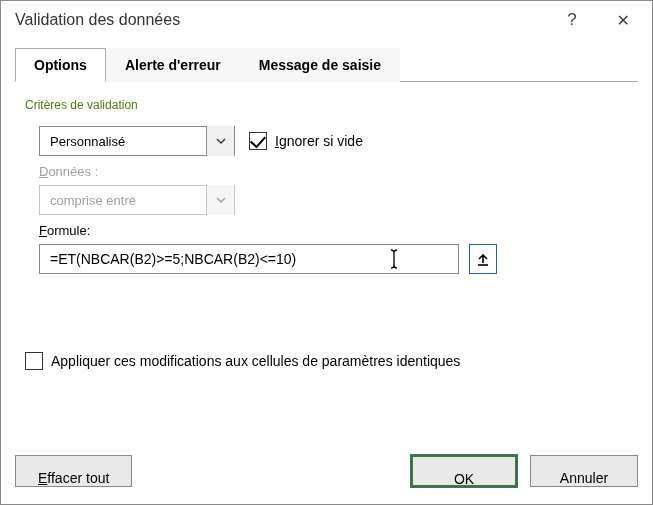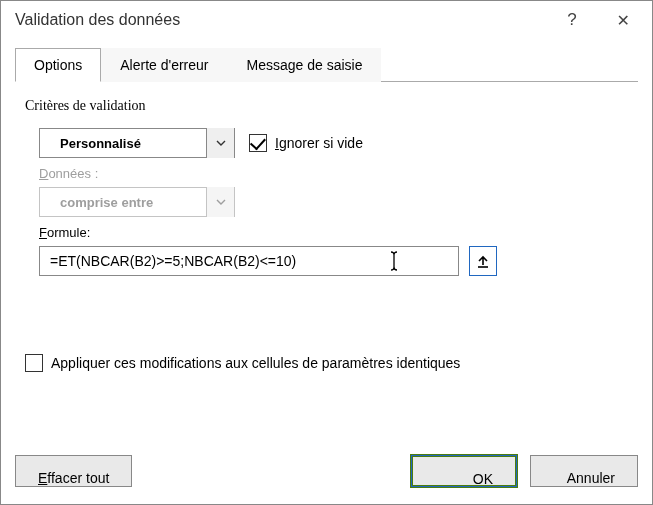--- a/index.html
+++ b/index.html
@@ -8,36 +8,36 @@
 .dialog { position: relative; width: 653px; height: 505px; border: 1px solid #888; background: #fff; display: flex; flex-direction: column; }
 
 .titlebar { display: flex; align-items: center; padding: 6px 14px; height: 38px; }
 .titlebar-title { font-size: 16px; font-weight: 400; color: #333; flex: 1; }
 .titlebar-btns { display: flex; gap: 24px; align-items: center; }
 .titlebar-btn { background: none; border: none; font-size: 17px; color: #444; cursor: default; padding: 4px 8px; font-family: inherit; }
 .titlebar-close { font-size: 16px; }
 
 .content { flex: 1; padding: 0 14px 14px 14px; }
 
-.tabs { display: flex; border-bottom: 1px solid #aaa; margin-top: 8px; }
+.tabs { display: flex; border-bottom: 1px solid #aaa; margin-top: 8px; font-weight: bold; }
 .tab { padding: 8px 18px; font-size: 14px; border: 1px solid transparent; border-bottom: none; cursor: default; position: relative; top: 1px; background: #f7f7f7; }
 .tab.active { border: 1px solid #aaa; border-bottom: 1px solid #fff; background: #fff; }
 .tab + .tab { margin-left: 0; }
 
 .panel { padding: 16px 10px 10px 10px; }
-.section-label { font-size: 14px; color: #000000; margin-bottom: 14px; font-family: Liberation Serif, serif; }
+.section-label { font-size: 12px; color: #4d7c0f; margin-bottom: 14px; }
 .indent { padding-left: 14px; }
 
 .field-group { margin-bottom: 6px; }
 .field-label { font-size: 13px; margin-bottom: 6px; display: block; }
 .field-label .u { text-decoration: underline; }
 .field-label.disabled { color: #9e9e9e; }
 .row { display: flex; align-items: center; gap: 14px; }
 
-.select { position: relative; display: inline-flex; width: 196px; height: 30px; border: 1px solid #888; background: #fff; align-items: center; padding-left: 20px; font-size: 13px; font-weight: bold; }
+.select { position: relative; display: inline-flex; width: 196px; height: 30px; border: 1px solid #888; background: #fff; align-items: center; padding-left: 10px; font-size: 13px; }
 .select .caret { position: absolute; right: 0; top: -1px; bottom: -1px; width: 28px; border-left: 1px solid #888; display: flex; align-items: center; justify-content: center; background: #efefef; }
 .select.disabled { color: #9e9e9e; border-color: #c4c4c4; background: #fff; }
 .select.disabled .caret { border-left-color: #c4c4c4; background: #f5f5f5; }
 .caret svg { width: 10px; height: 6px; }
 .select.disabled .caret svg path { stroke: #9e9e9e; }
 
 .checkbox-wrap { display: inline-flex; align-items: center; gap: 8px; font-size: 14px;}
 .checkbox { width: 18px; height: 18px; border: 1px solid #333; display: inline-flex; align-items: center; justify-content: center; background: #fff; }
 .checkbox.checked::after { content: ""; width: 12px; height: 7px; border-left: 2px solid #000; border-bottom: 2px solid #000; transform: rotate(-48deg) translate(1px,-1px); }
 .checkbox-wrap .u { text-decoration: underline; }
@@ -45,21 +45,21 @@
 .formula-row { display: flex; gap: 10px; align-items: center; }
 .formula-input { flex: 0 0 420px; height: 30px; border: 1px solid #888; padding: 0 10px; font-size: 14px; font-family: inherit; }
 .collapse-btn { width: 28px; height: 30px; border: 1px solid #2067c0; background: #fff; display: flex; align-items: center; justify-content: center; }
 .collapse-btn svg { width: 14px; height: 14px; }
 
 .text-cursor { width: 14px; height: 22px; position: absolute; }
 
 .apply-row { margin-top: 78px; display: flex; align-items: center; gap: 8px; font-size: 14px; }
 
 .footer { display: flex; gap: 12px; padding: 0 14px 16px 14px; align-items: center; }
-.btn { height: 32px; padding: 14px 22px; border: 1px solid #888; background: #e9e9e9; font-size: 14px; font-family: inherit; cursor: default; min-width: 108px; text-align: right; }
+.btn { height: 32px; padding: 14px 22px; border: 1px solid #888; background: #e9e9e9; font-size: 14px; font-family: inherit; cursor: default; min-width: 108px; text-align: center; }
 .btn.primary { border: 3px solid #4d7c0f; outline: 1px solid #2067c0; outline-offset: -2px; }
 .btn .u { text-decoration: underline; }
 .spacer { flex: 1; }
 </style>
 </head>
 <body>
 
 <div class="dialog">
 
   <div class="titlebar">

